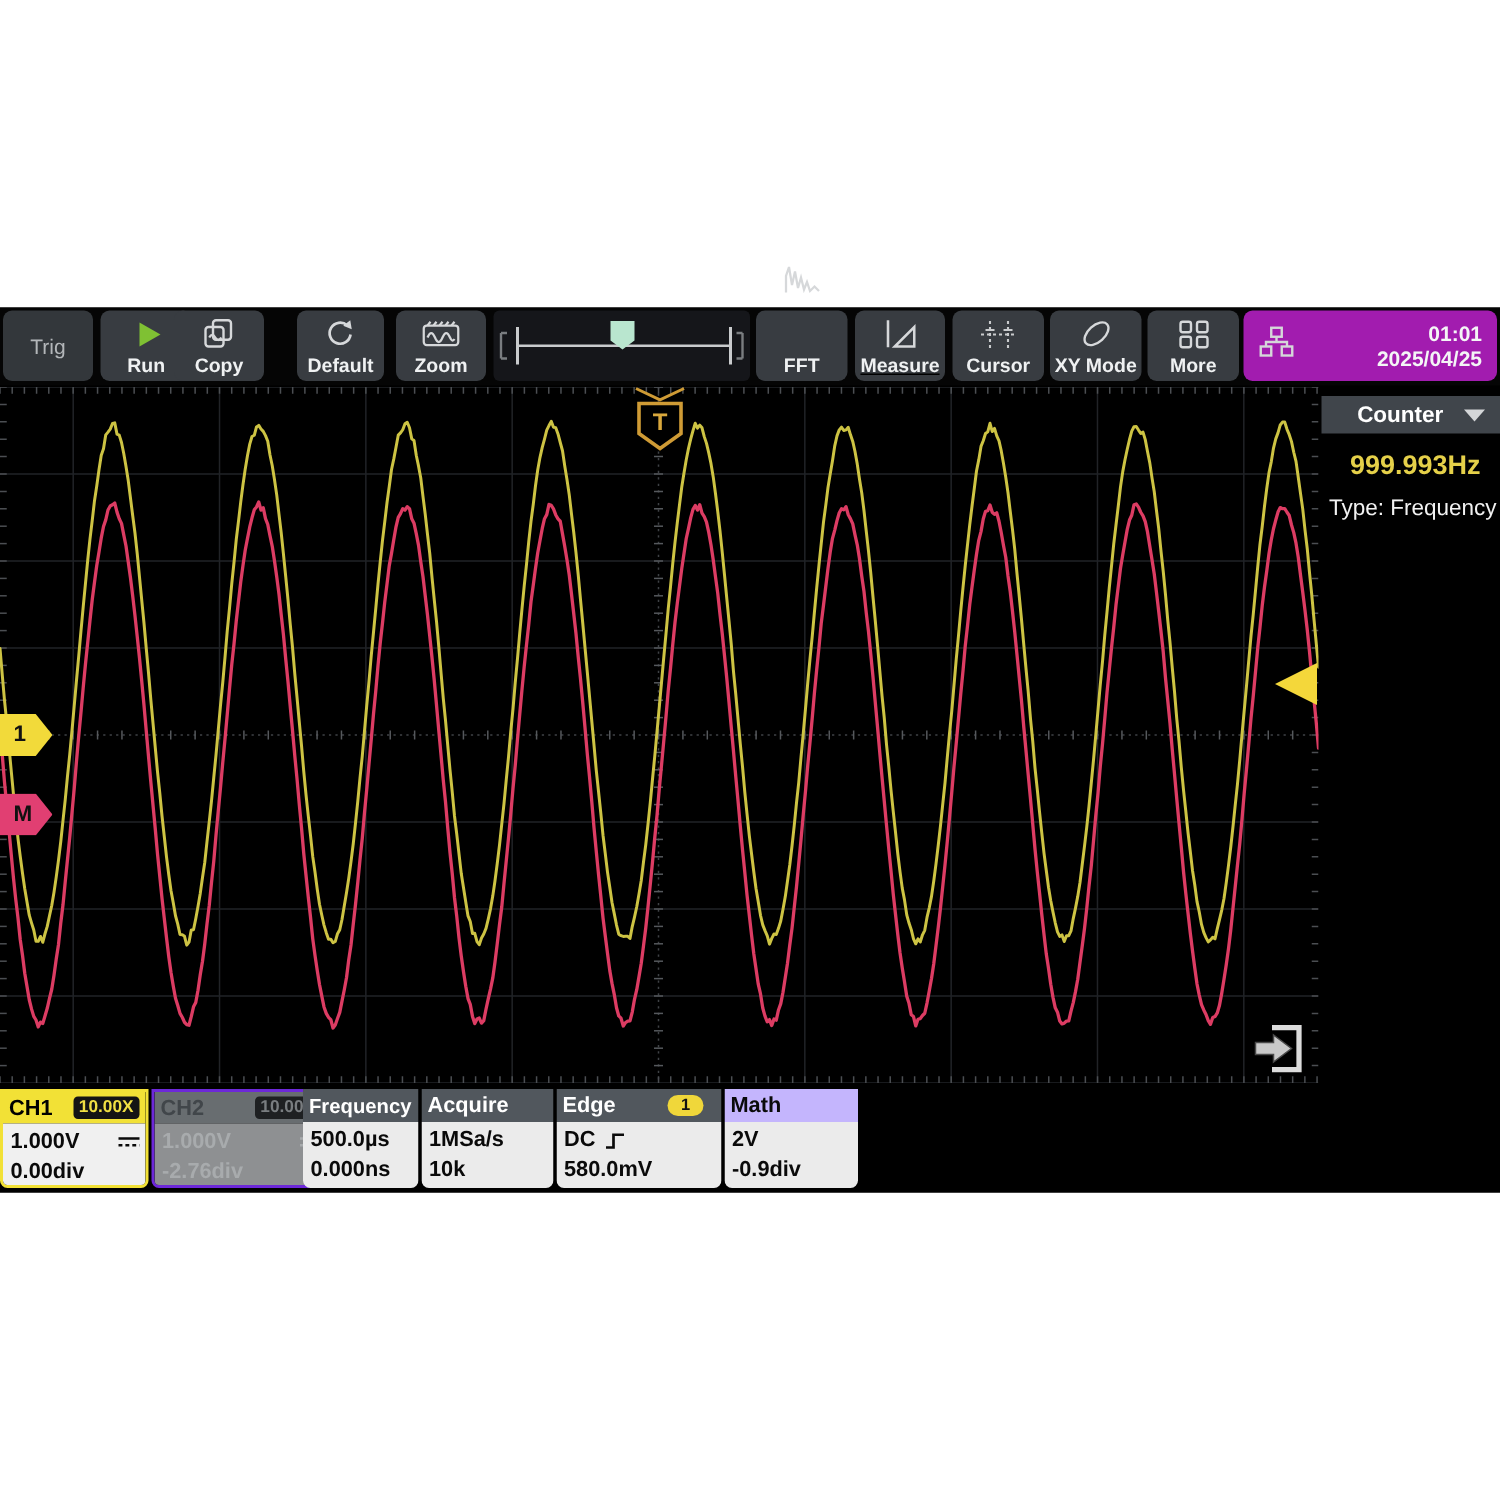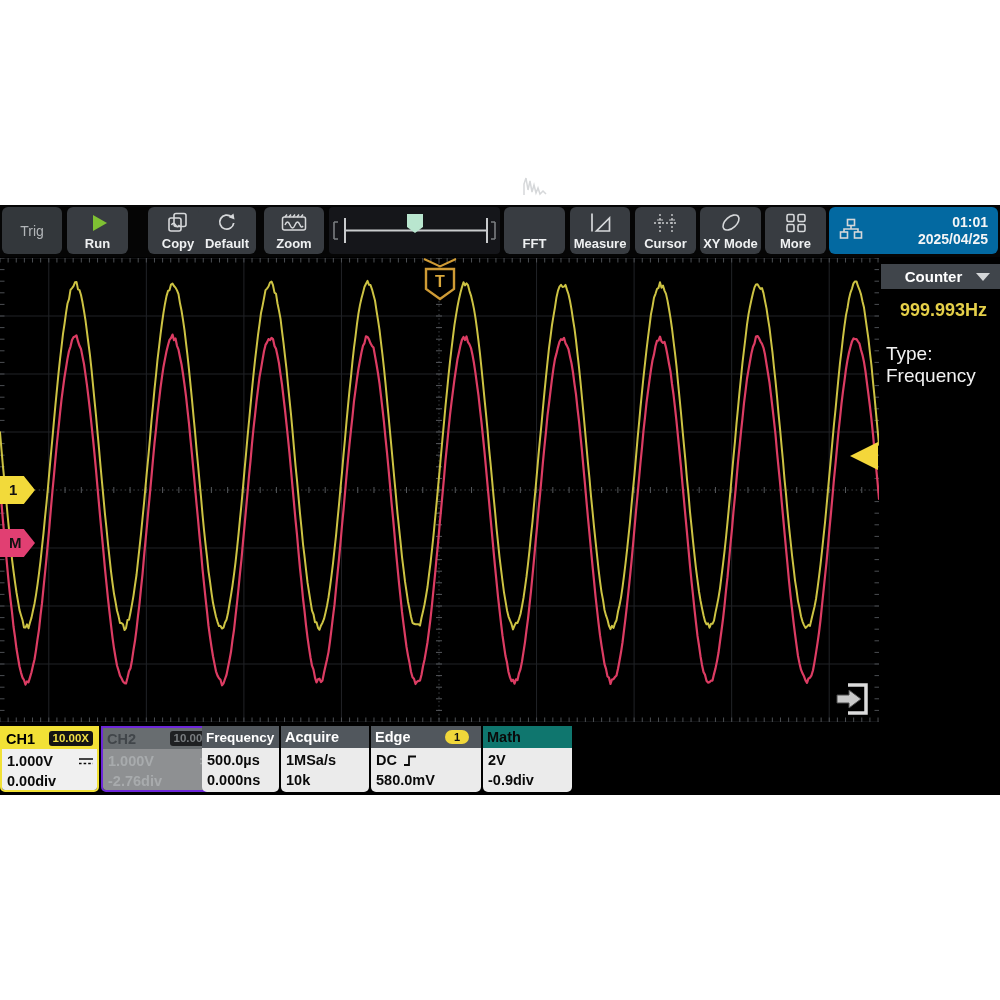--- a/index.html
+++ b/index.html
@@ -10,21 +10,21 @@
   
   .toolbar{position:absolute;left:0;top:0;width:1000px;height:52px;background:#050505;}
   .tbtn{position:absolute;top:2px;height:47px;background:#383c41;border-radius:6px;
         display:flex;flex-direction:column;align-items:center;justify-content:flex-end;
         padding-bottom:3px;box-sizing:border-box;cursor:pointer;}
   .tbtn .ticon{flex:1;display:flex;align-items:center;justify-content:center;margin-top:2px;}
   .tbtn .tlabel{font-size:13px;font-weight:bold;color:#eff1f2;line-height:15px;}
   .trigbtn{position:absolute;top:2px;height:47px;background:#33373b;border-radius:6px;
         display:flex;align-items:center;justify-content:center;color:#b3b6b9;font-size:14px;}
   .timeline{position:absolute;top:2px;left:329px;width:171px;height:47px;background:#15161a;border-radius:4px;}
-  .clockpanel{position:absolute;top:2px;left:829px;width:169px;height:47px;background:#0369a1;border-radius:6px;
+  .clockpanel{position:absolute;top:2px;left:829px;width:169px;height:47px;background:#a21caf;border-radius:6px;
         display:flex;align-items:center;}
   .clocktext{flex:1;text-align:right;padding-right:10px;color:#f4f5f6;font-size:14px;font-weight:bold;line-height:16.5px;}
 
   
   .display{position:absolute;left:0;top:53px;width:879px;height:464px;background:#000;}
   .tmark{position:absolute;left:422px;top:0;width:36px;height:44px;}
   .chflag{position:absolute;left:0;width:35px;height:28px;color:#111;font-size:15px;font-weight:bold;
           line-height:28px;padding-left:9px;box-sizing:border-box;
           clip-path:polygon(0 0,68% 0,100% 50%,68% 100%,0 100%);cursor:pointer;}
   .flag1{top:218px;background:#f2da3a;}
@@ -34,21 +34,21 @@
   .exporticon{position:absolute;left:834px;top:423px;}
 
   
   .rpanel{position:absolute;left:881px;top:53px;width:119px;height:464px;background:#000;}
   .rhead{position:relative;margin-top:6px;height:25px;background:#40454b;display:flex;align-items:center;
          justify-content:center;cursor:pointer;}
   .rhead .rtitle{color:#fff;font-size:15px;font-weight:bold;margin-right:14px;}
   .rhead .dtri{position:absolute;right:10px;top:9px;width:0;height:0;
          border-left:7px solid transparent;border-right:7px solid transparent;border-top:8px solid #d4d6d8;}
   .rvalue{margin-top:11px;text-align:right;padding-right:13px;color:#e5d049;font-size:18px;font-weight:bold;}
-  .rtype{margin-top:22px;padding-left:5px;color:#f2f2f2;font-size:19px;}
+  .rtype{margin-top:9px;padding-left:5px;color:#f2f2f2;font-size:15px;}
 
   
   .statusbar{position:absolute;left:0;top:521px;width:1000px;height:69px;background:#000;}
   .sbox{position:absolute;top:0;height:66px;box-sizing:border-box;border-radius:0 0 5px 5px;overflow:hidden;cursor:pointer;}
   .shead{height:22px;display:flex;align-items:center;padding:0 4px;font-size:14.5px;font-weight:bold;}
   .sbody{height:44px;padding:2px 0 0 5px;font-size:14.5px;font-weight:bold;line-height:20px;}
   .srow{display:flex;align-items:center;}
   .badge{margin-left:auto;background:#141414;color:#f0df43;font-size:11.5px;font-weight:bold;
          padding:1px 4px;border-radius:3px;line-height:13px;}
   .ch1box{left:0;width:99px;border:2px solid #f2e136;}
@@ -57,21 +57,21 @@
   .ch2box{left:101px;width:119px;border:2px solid #6d28d9;}
   .ch2box .shead{background:#686d70;color:#41464a;height:21px;}
   .ch2box .badge{background:#1e2022;color:#797d80;}
   .ch2box .sbody{background:#8e9092;color:#a8abad;}
   .graybox .shead{background:#51575d;color:#fff;}
   .graybox .sbody{background:#ebebeb;color:#0a0a0a;}
   .hbox{left:202px;width:77px;}
   .abox{left:281px;width:88px;}
   .ebox{left:371px;width:110px;}
   .mbox{left:483px;width:89px;}
-  .mbox .shead{background:#0f766e;color:#0a0a0a;}
+  .mbox .shead{background:#c4b5fd;color:#0a0a0a;}
   .mbox .sbody{background:#ebebeb;color:#0a0a0a;}
   .pill{margin-left:auto;margin-right:8px;width:24px;height:14px;background:#f0d73a;border-radius:8px;
         color:#111;font-size:11px;font-weight:bold;text-align:center;line-height:14px;}
   .dcicon{margin-left:auto;margin-right:3px;}
   .edgeicon{margin-left:6px;}
 </style>
 </head>
 <body>
 
 <div class="page">
@@ -84,21 +84,21 @@
 
       <div class="tbtn" style="left:67px;width:61px;">
         <span class="ticon">
           <svg width="24" height="20" viewBox="0 0 24 20">
               <polygon points="7,2 21,10 7,18" fill="#7fc133"></polygon>
             </svg>
         </span>
         <span class="tlabel">Run</span>
       </div>
 
-      <div class="tbtn" style="left:148px;width:60px;">
+      <div class="tbtn" style="left:116px;width:60px;">
         <span class="ticon">
           <svg width="24" height="21" viewBox="0 0 24 21" fill="none" stroke="#d6d8da" stroke-width="1.6">
             <rect x="8" y="1.5" width="12" height="13" rx="2"></rect>
               <rect x="3" y="6" width="12" height="13" rx="2"></rect>
             <path d="M5.5,13 q2,-3.5 4,0 q2,3.5 4,0"></path>
             </svg>
         </span>
         <span class="tlabel">Copy</span>
       </div>
 
@@ -140,21 +140,21 @@
 
       <div class="tbtn" style="left:504px;width:61px;gap:40px;">
         <span class="ticon">
           <svg width="26" height="21" viewBox="0 0 26 21" fill="none" stroke="#d6d8da" stroke-width="1.5">
             <path d="M2,20 V9 L4,3 L6,15 L8,6 L10,17 L12,10 L14,18 L16,13 L18,19 L21,16 L24,19"></path>
             </svg>
         </span>
         <span class="tlabel">FFT</span>
       </div>
 
-      <div class="tbtn" style="left:570px;width:60px;">
+      <div class="tbtn" style="left:570px;width:60px;text-decoration:underline;">
         <span class="ticon">
           <svg width="24" height="21" viewBox="0 0 24 21" fill="none" stroke="#d6d8da" stroke-width="1.7">
             <path d="M4,1.5 V19.5"></path>
               <polygon points="8.5,19 21.5,19 21.5,6"></polygon>
             </svg>
         </span>
         <span class="tlabel">Measure</span>
       </div>
 
       <div class="tbtn" style="left:635px;width:61px;">

